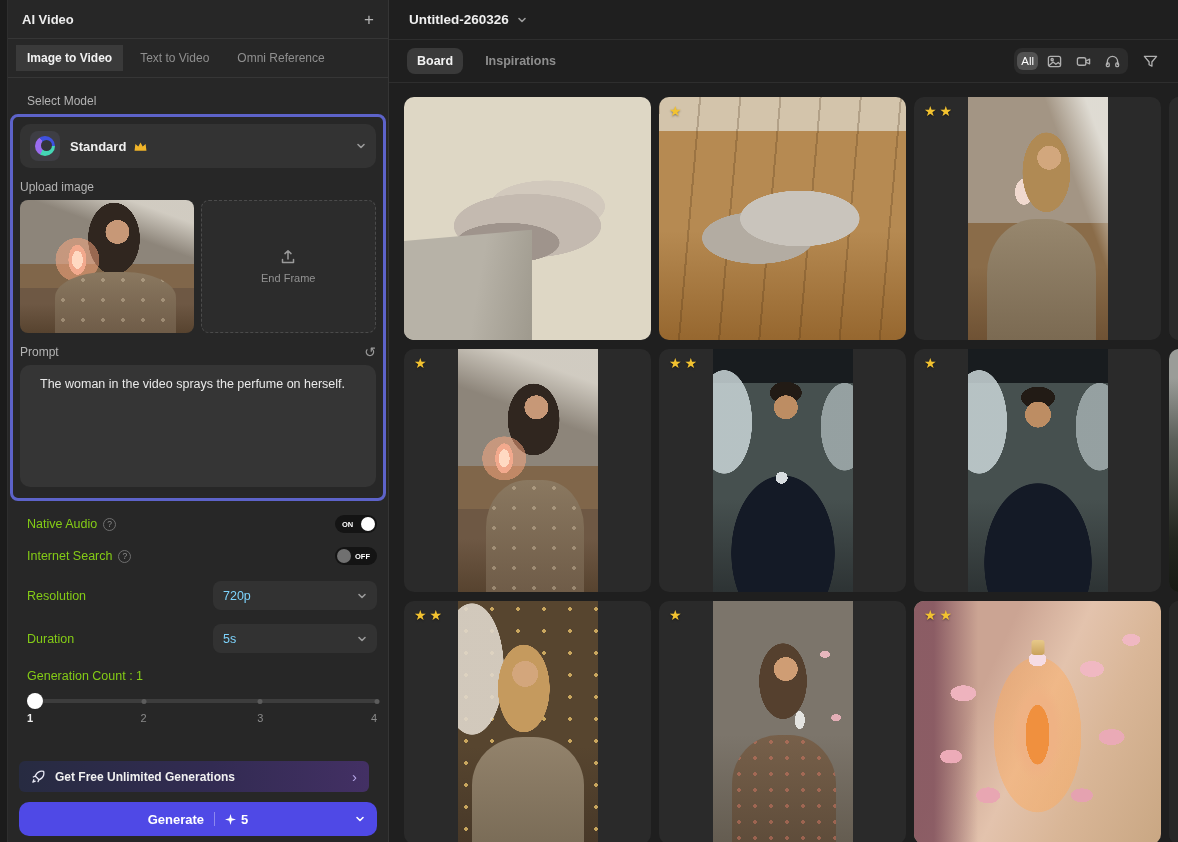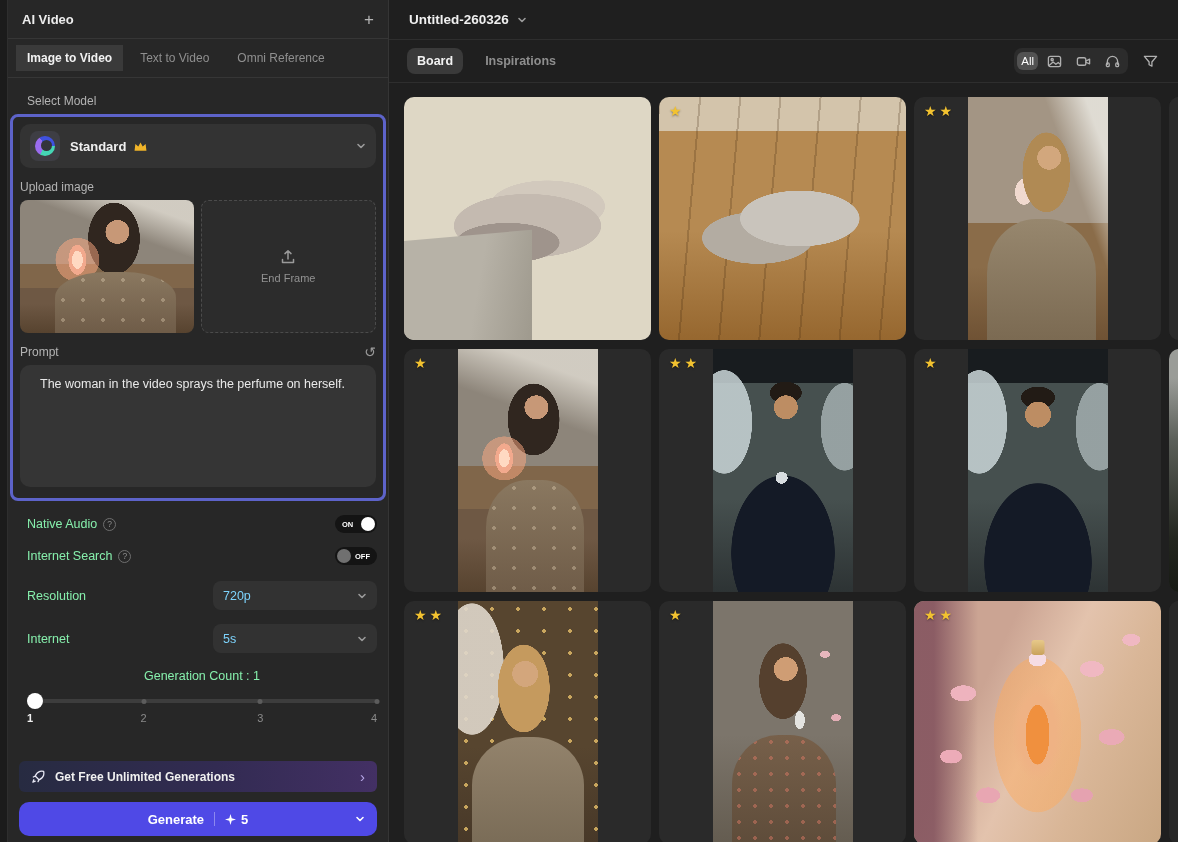--- a/index.html
+++ b/index.html
@@ -51,21 +51,21 @@
   .upload-ic { width:16px; height:16px; }
   .upload-ic path { fill:none; stroke:#9a9a9a; stroke-width:1.5; stroke-linecap:round; stroke-linejoin:round; }
 
   .prompt-row { display:flex; align-items:center; margin-top:12px; }
   .history-ic { font-size:14px; color:#9a9a9a; line-height:1; }
   .prompt-box { margin-top:6px; width:100%; height:122px; background:#353535; border:none; resize:none;
                 border-radius:10px; padding:11px 20px; font-size:12.5px; color:#e9e9e9;
                 font-family:"Liberation Sans", sans-serif; line-height:1.4; }
 
   .setting-row { display:flex; align-items:center; }
-  .setting-label { font-size:12.5px; color:#86efac;text-align:center; }
+  .setting-label { font-size:12.5px; color:#84cc16; }
   .qmark { width:13px; height:13px; border:1px solid #6f6f6f; border-radius:50%; color:#8c8c8c;
            font-size:8.5px; display:inline-flex; align-items:center; justify-content:center; margin-left:6px; }
   .toggle { width:42px; height:18px; border-radius:9px; background:#141414; position:relative;
             display:flex; align-items:center; flex:none; }
   .toggle .t-label { font-size:7.5px; font-weight:700; color:#fff; }
   .toggle.on .t-label { margin-left:7px; }
   .toggle.on .knob { position:absolute; right:2px; width:14px; height:14px; border-radius:50%; background:#fff; }
   .toggle.off { justify-content:flex-end; }
   .toggle.off .t-label { margin-right:7px; }
   .toggle.off .knob { position:absolute; left:2px; width:14px; height:14px; border-radius:50%; background:#707070; }
@@ -76,21 +76,21 @@
 
   .slider-wrap { position:relative; height:16px; margin-top:10px; }
   .slider-track { position:absolute; left:0; right:0; top:6px; height:4px; background:#3d3d3d; border-radius:2px; }
   .slider-dot { position:absolute; top:6px; width:5px; height:5px; border-radius:50%; background:#5c5c5c; transform:translateX(-50%); }
   .slider-knob { position:absolute; left:0; top:0; width:16px; height:16px; border-radius:50%; background:#fff; }
   .tick-row { position:relative; height:14px; margin-top:3px; }
   .tick { position:absolute; font-size:11px; color:#8a8a8a; transform:translateX(-50%); }
   .tick.first { left:0; transform:none; color:#f0f0f0; font-weight:700; }
   .tick.last { left:100%; transform:translateX(-100%); }
 
-  .promo { height:31px; border-radius:6px; margin:0 11px 10px 11px; padding:0 12px;
+  .promo { height:31px; border-radius:6px; margin:0 19px 10px 11px; padding:0 12px;
            background:linear-gradient(90deg,#272b41 0%,#322b52 55%,#433064 100%);
            display:flex; align-items:center; }
   .promo-label { font-size:12px; font-weight:600; color:#f0f0f0; margin-left:9px; }
   .promo-arrow { color:#b6a7e8; font-size:15px; line-height:1; }
   .rocket-ic { width:15px; height:15px; }
   .rocket-ic path { fill:none; stroke:#e8e8f5; stroke-width:1.4; stroke-linecap:round; stroke-linejoin:round; }
 
   .generate { height:34px; border-radius:10px; margin:0 11px 6px 11px; background:#4f49e6;
               display:flex; align-items:center; justify-content:center; position:relative;text-align:center; }
   .gen-label { font-size:13px; font-weight:600; color:#fff; }
@@ -305,21 +305,21 @@
         <span class="spacer"></span>
         <span class="dropdown">
           <span class="dd-value">720p</span>
           <svg class="chev" viewBox="0 0 10 10">
               <polyline points="2,3.5 5,6.5 8,3.5"></polyline>
             </svg>
         </span>
       </div>
 
       <div class="setting-row pad mt14">
-        <span class="setting-label">Internet</span>
+        <span class="setting-label">Duration</span>
         <span class="spacer"></span>
         <span class="dropdown">
           <span class="dd-value">5s</span>
           <svg class="chev" viewBox="0 0 10 10">
               <polyline points="2,3.5 5,6.5 8,3.5"></polyline>
             </svg>
         </span>
       </div>
 
       <div class="setting-label pad mt16">Generation Count : 1</div>

